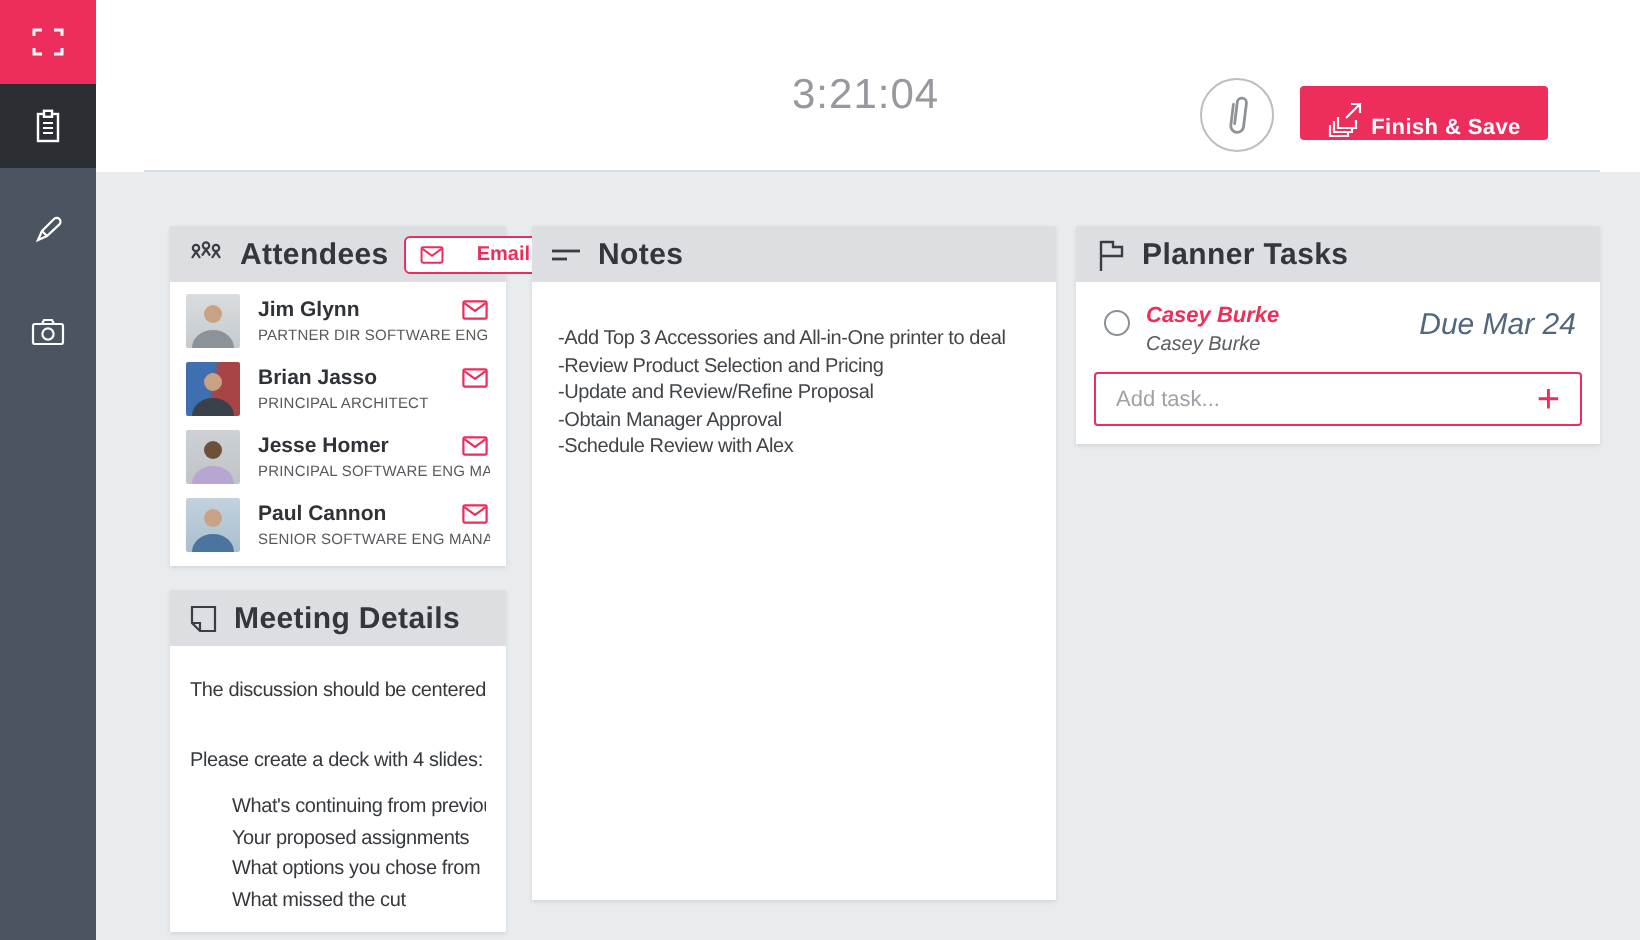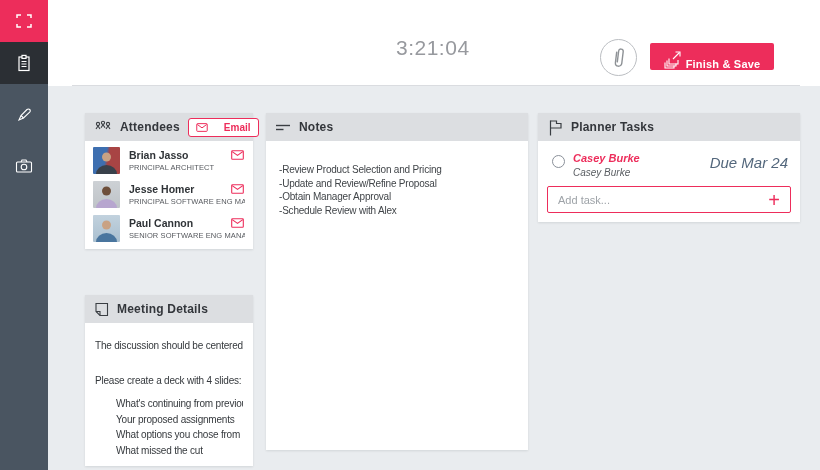--- a/index.html
+++ b/index.html
@@ -22,21 +22,21 @@
   .timer{position:absolute;left:348px;top:36px;font-size:21px;color:#97999E;letter-spacing:.5px;}
   .attach-btn{position:absolute;left:552px;top:39px;width:37px;height:37px;border:1.5px solid #BBBEC2;border-radius:50%;background:#fff;display:flex;align-items:center;justify-content:center;cursor:pointer;}
   .attach-btn svg{transform:rotate(7deg);}
   .finish-btn{position:absolute;left:602px;top:43px;width:124px;height:27px;background:var(--accent,#ED2D5B);border:none;border-radius:2px;color:#fff;display:flex;align-items:flex-end;padding:0 12px;cursor:pointer;}
   .finish-label{flex:1;text-align:center;font-size:11px;font-weight:700;letter-spacing:.2px;color:#fff;}
   .header-divider{position:absolute;left:24px;top:85px;width:728px;height:1px;background:#DADCE0;}
 
   
   .card{position:absolute;background:#fff;box-shadow:0 1px 2px rgba(60,64,67,.12);}
   .card-header{height:28px;background:var(--card-header-bg,#DCDEE1);display:flex;align-items:center;padding:0 9px;gap:8px;}
-  .card-title{font-size:12px;font-weight:600;color:#33363B;letter-spacing:.2px;}
+  .card-title{font-size:15px;font-weight:600;color:#33363B;letter-spacing:.2px;}
 
   .card-attendees{left:85px;top:113px;width:168px;}
   .card-details{left:85px;top:295px;width:168px;height:171px;}
   .card-notes{left:266px;top:113px;width:262px;}
   .card-planner{left:538px;top:113px;width:262px;}
 
   
   .email-btn{margin-left:auto;display:flex;align-items:center;gap:16px;background:#fff;border:1px solid var(--accent,#ED2D5B);border-radius:3px;padding:2px 7px;height:19px;cursor:pointer;}
   .email-btn span{font-size:10px;font-weight:600;color:var(--accent,#ED2D5B);}
   .att-body{background:#fff;padding:2px 0 4px;}
@@ -168,20 +168,38 @@
           <svg width="12" height="9" viewBox="0 0 13 10" fill="none" stroke="#ED2D5B" stroke-width="1.1">
             <rect x="0.7" y="0.7" width="11.6" height="8.6" rx="0.8"></rect>
             <path d="M1.2 1.6 L6.5 5.4 L11.8 1.6"></path>
           </svg>
         </span>
         <span>Email</span>
       </button>
     </div>
     <div class="att-body">
 
+      <div class="att-row">
+        <div class="avatar av0">
+          <svg width="27" height="27" viewBox="0 0 27 27">
+              <circle class="head" cx="13.5" cy="10" r="4.5"></circle>
+              <path class="body" d="M3 27 a10.5 9 0 0 1 21 0 z"></path>
+            </svg>
+        </div>
+        <div class="att-text">
+          <div class="att-name">Jim Glynn</div>
+          <div class="att-role">PARTNER DIR SOFTWARE ENG</div>
+        </div>
+        <span class="att-env">
+          <svg width="13" height="10" viewBox="0 0 13 10" fill="none" stroke="#ED2D5B" stroke-width="1.1">
+            <rect x="0.7" y="0.7" width="11.6" height="8.6" rx="0.8"></rect>
+              <path d="M1.2 1.6 L6.5 5.4 L11.8 1.6"></path>
+          </svg>
+        </span>
+      </div>
 
       <div class="att-row">
         <div class="avatar av1">
           <svg width="27" height="27" viewBox="0 0 27 27">
               <circle class="head" cx="13.5" cy="10" r="4.5"></circle>
               <path class="body" d="M3 27 a10.5 9 0 0 1 21 0 z"></path>
             </svg>
         </div>
         <div class="att-text">
           <div class="att-name">Brian Jasso</div>
@@ -262,20 +280,21 @@
     <div class="card-header">
       <span>
         <svg width="16" height="11" viewBox="0 0 16 11" fill="none" stroke="#3A3E43" stroke-width="1.4">
           <path d="M1 3.5 H15"></path>
             <path d="M1 7.5 H8.5"></path>
         </svg>
       </span>
       <span class="card-title">Notes</span>
     </div>
     <div class="notes-body">
+      <div class="note-line">-Add Top 3 Accessories and All-in-One printer to deal</div>
       <div class="note-line">-Review Product Selection and Pricing</div>
       <div class="note-line">-Update and Review/Refine Proposal</div>
       <div class="note-line">-Obtain Manager Approval</div>
       <div class="note-line">-Schedule Review with Alex</div>
     </div>
   </section>
 
   <section class="card card-planner">
     <div class="card-header">
       <span>

